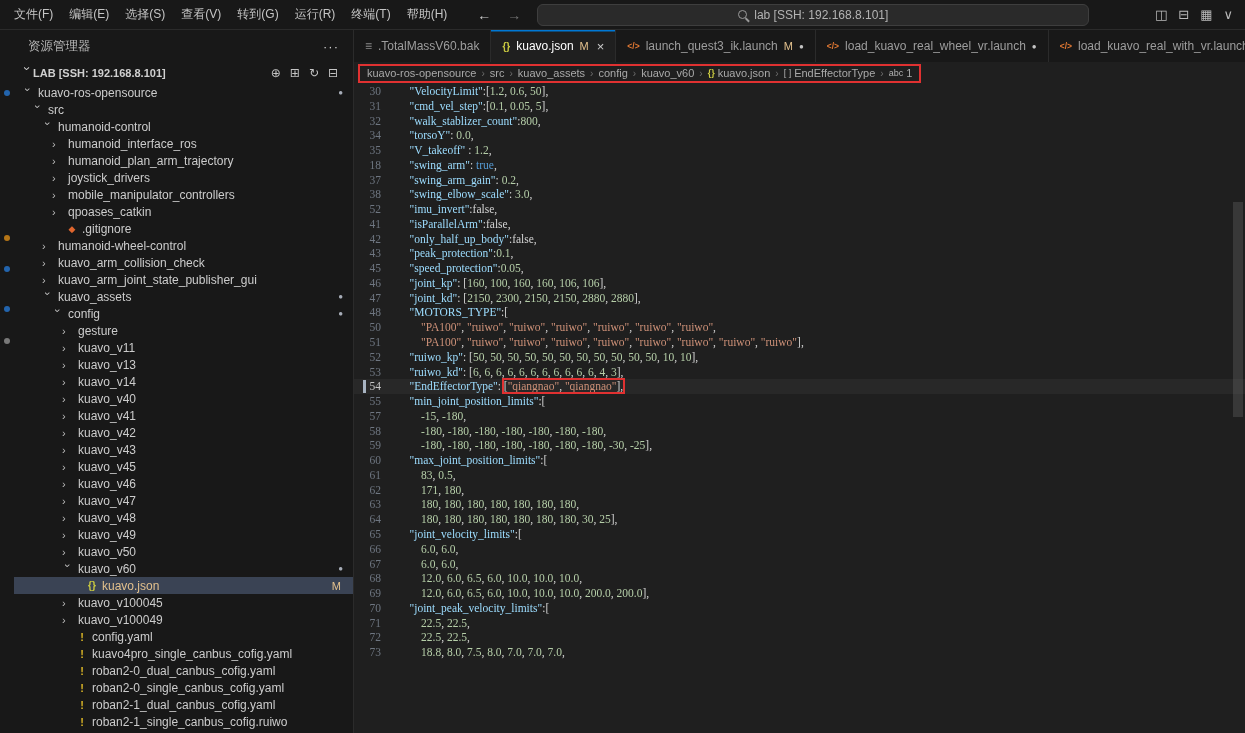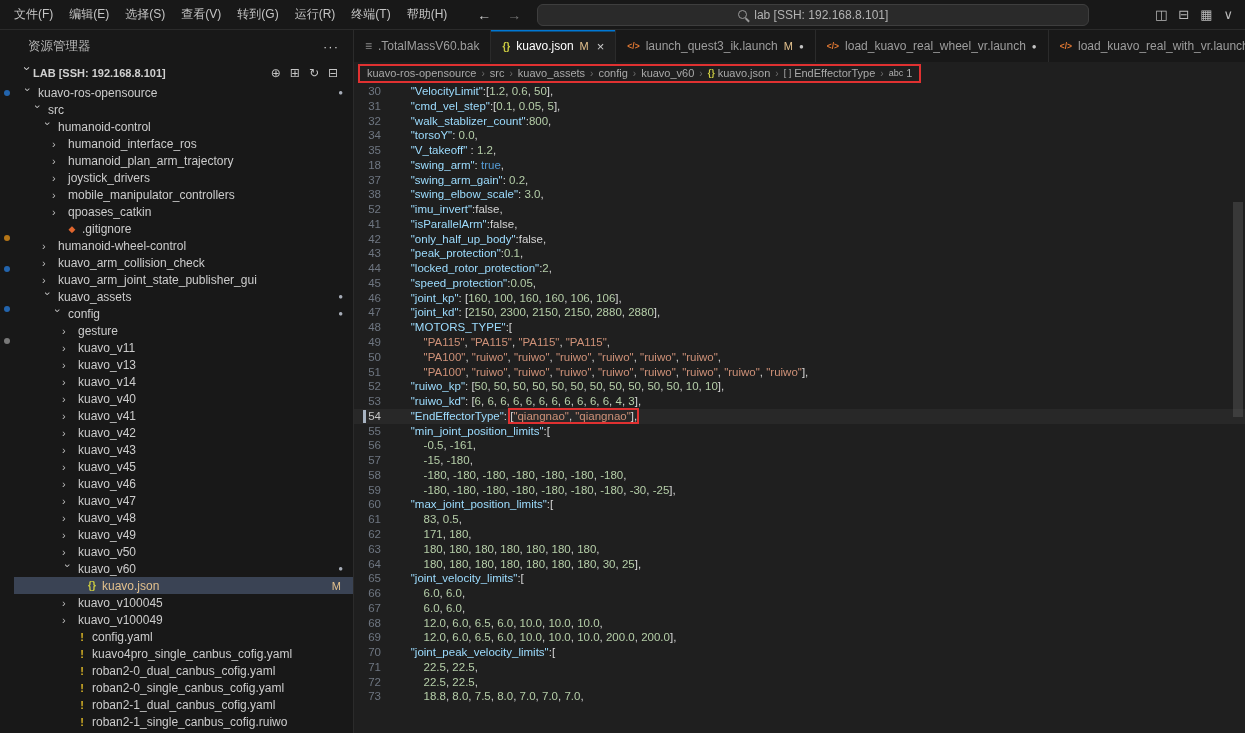--- a/index.html
+++ b/index.html
@@ -72,21 +72,21 @@
   .tab .close{color:#cccccc;font-size:13px;margin-left:2px}
 
   .bcbar{height:22px;display:flex;align-items:center;padding-left:4px;flex:none}
   .bcwrap{display:inline-flex;align-items:center;height:19px;border:2px solid var(--annotation);
           padding:0 7px;gap:3px;font-size:11px;color:#a9a9a9;white-space:nowrap}
   .bc-item{display:inline-flex;align-items:center;gap:3px}
   .bc-sep{color:#6d6d6d;font-size:10px;margin:0 2px}
   .bc-icon{font-size:9px;font-weight:700;color:var(--seti-yellow)}
   .bc-icon.array,.bc-icon.abc{color:#b1b1b1;font-weight:400;font-size:9px}
 
-  .code{flex:1;font-family:Liberation Sans, sans-serif;font-size:11.5px;
+  .code{flex:1;font-family:Liberation Serif, serif;font-size:11.5px;
         overflow:hidden;position:relative}
   .cline{display:flex;height:14.77px;line-height:14.77px;white-space:pre}
   .cline .ln{width:44px;flex:none;text-align:right;padding-right:17px;color:#6e7681;position:relative}
   .cline.cur{background:rgba(255,255,255,.045)}
   .cline.cur .ln{color:#c6c6c6}
   .cline.cur .ln::before{content:'';position:absolute;left:9px;top:1px;bottom:1px;width:2.5px;background:#a8b4c2}
   .tk-key{color:var(--key)}
   .tk-str{color:var(--string)}
   .tk-num{color:var(--number)}
   .tk-bool{color:var(--keyword)}
@@ -384,33 +384,30 @@
           <div class="cline"><span class="ln">32</span><span class="lc">    <span class="tk-key">"walk_stablizer_count"</span><span class="tk-pun">:</span><span class="tk-num">800</span><span class="tk-pun">,</span></span></div>
           <div class="cline"><span class="ln">34</span><span class="lc">    <span class="tk-key">"torsoY"</span><span class="tk-pun">:</span> <span class="tk-num">0.0</span><span class="tk-pun">,</span></span></div>
           <div class="cline"><span class="ln">35</span><span class="lc">    <span class="tk-key">"V_takeoff"</span> <span class="tk-pun">:</span> <span class="tk-num">1.2</span><span class="tk-pun">,</span></span></div>
           <div class="cline"><span class="ln">18</span><span class="lc">    <span class="tk-key">"swing_arm"</span><span class="tk-pun">:</span> <span class="tk-bool">true</span><span class="tk-pun">,</span></span></div>
           <div class="cline"><span class="ln">37</span><span class="lc">    <span class="tk-key">"swing_arm_gain"</span><span class="tk-pun">:</span> <span class="tk-num">0.2</span><span class="tk-pun">,</span></span></div>
           <div class="cline"><span class="ln">38</span><span class="lc">    <span class="tk-key">"swing_elbow_scale"</span><span class="tk-pun">:</span> <span class="tk-num">3.0</span><span class="tk-pun">,</span></span></div>
           <div class="cline"><span class="ln">52</span><span class="lc">    <span class="tk-key">"imu_invert"</span><span class="tk-pun">:false,</span></span></div>
           <div class="cline"><span class="ln">41</span><span class="lc">    <span class="tk-key">"isParallelArm"</span><span class="tk-pun">:false,</span></span></div>
           <div class="cline"><span class="ln">42</span><span class="lc">    <span class="tk-key">"only_half_up_body"</span><span class="tk-pun">:false,</span></span></div>
           <div class="cline"><span class="ln">43</span><span class="lc">    <span class="tk-key">"peak_protection"</span><span class="tk-pun">:</span><span class="tk-num">0.1</span><span class="tk-pun">,</span></span></div>
-          <div class="cline"><span class="ln">44</span><span class="lc">    <span class="tk-key">"locked_rotor_protection"</span><span class="tk-pun">:</span><span class="tk-num">2</span><span class="tk-pun">,</span></span></div>
           <div class="cline"><span class="ln">45</span><span class="lc">    <span class="tk-key">"speed_protection"</span><span class="tk-pun">:</span><span class="tk-num">0.05</span><span class="tk-pun">,</span></span></div>
           <div class="cline"><span class="ln">46</span><span class="lc">    <span class="tk-key">"joint_kp"</span><span class="tk-pun">:</span> <span class="tk-pun">[</span><span class="tk-num">160</span><span class="tk-pun">,</span> <span class="tk-num">100</span><span class="tk-pun">,</span> <span class="tk-num">160</span><span class="tk-pun">,</span> <span class="tk-num">160</span><span class="tk-pun">,</span> <span class="tk-num">106</span><span class="tk-pun">,</span> <span class="tk-num">106</span><span class="tk-pun">],</span></span></div>
           <div class="cline"><span class="ln">47</span><span class="lc">    <span class="tk-key">"joint_kd"</span><span class="tk-pun">:</span> <span class="tk-pun">[</span><span class="tk-num">2150</span><span class="tk-pun">,</span> <span class="tk-num">2300</span><span class="tk-pun">,</span> <span class="tk-num">2150</span><span class="tk-pun">,</span> <span class="tk-num">2150</span><span class="tk-pun">,</span> <span class="tk-num">2880</span><span class="tk-pun">,</span> <span class="tk-num">2880</span><span class="tk-pun">],</span></span></div>
           <div class="cline"><span class="ln">48</span><span class="lc">    <span class="tk-key">"MOTORS_TYPE"</span><span class="tk-pun">:[</span></span></div>
-          <div class="cline"><span class="ln">49</span><span class="lc">        <span class="tk-str">"PA115"</span><span class="tk-pun">,</span> <span class="tk-str">"PA115"</span><span class="tk-pun">,</span> <span class="tk-str">"PA115"</span><span class="tk-pun">,</span> <span class="tk-str">"PA115"</span><span class="tk-pun">,</span></span></div>
           <div class="cline"><span class="ln">50</span><span class="lc">        <span class="tk-str">"PA100"</span><span class="tk-pun">,</span> <span class="tk-str">"ruiwo"</span><span class="tk-pun">,</span> <span class="tk-str">"ruiwo"</span><span class="tk-pun">,</span> <span class="tk-str">"ruiwo"</span><span class="tk-pun">,</span> <span class="tk-str">"ruiwo"</span><span class="tk-pun">,</span> <span class="tk-str">"ruiwo"</span><span class="tk-pun">,</span> <span class="tk-str">"ruiwo"</span><span class="tk-pun">,</span></span></div>
           <div class="cline"><span class="ln">51</span><span class="lc">        <span class="tk-str">"PA100"</span><span class="tk-pun">,</span> <span class="tk-str">"ruiwo"</span><span class="tk-pun">,</span> <span class="tk-str">"ruiwo"</span><span class="tk-pun">,</span> <span class="tk-str">"ruiwo"</span><span class="tk-pun">,</span> <span class="tk-str">"ruiwo"</span><span class="tk-pun">,</span> <span class="tk-str">"ruiwo"</span><span class="tk-pun">,</span> <span class="tk-str">"ruiwo"</span><span class="tk-pun">,</span> <span class="tk-str">"ruiwo"</span><span class="tk-pun">,</span> <span class="tk-str">"ruiwo"</span><span class="tk-pun">],</span></span></div>
           <div class="cline"><span class="ln">52</span><span class="lc">    <span class="tk-key">"ruiwo_kp"</span><span class="tk-pun">:</span> <span class="tk-pun">[</span><span class="tk-num">50</span><span class="tk-pun">,</span> <span class="tk-num">50</span><span class="tk-pun">,</span> <span class="tk-num">50</span><span class="tk-pun">,</span> <span class="tk-num">50</span><span class="tk-pun">,</span> <span class="tk-num">50</span><span class="tk-pun">,</span> <span class="tk-num">50</span><span class="tk-pun">,</span> <span class="tk-num">50</span><span class="tk-pun">,</span> <span class="tk-num">50</span><span class="tk-pun">,</span> <span class="tk-num">50</span><span class="tk-pun">,</span> <span class="tk-num">50</span><span class="tk-pun">,</span> <span class="tk-num">50</span><span class="tk-pun">,</span> <span class="tk-num">10</span><span class="tk-pun">,</span> <span class="tk-num">10</span><span class="tk-pun">],</span></span></div>
           <div class="cline"><span class="ln">53</span><span class="lc">    <span class="tk-key">"ruiwo_kd"</span><span class="tk-pun">:</span> <span class="tk-pun">[</span><span class="tk-num">6</span><span class="tk-pun">,</span> <span class="tk-num">6</span><span class="tk-pun">,</span> <span class="tk-num">6</span><span class="tk-pun">,</span> <span class="tk-num">6</span><span class="tk-pun">,</span> <span class="tk-num">6</span><span class="tk-pun">,</span> <span class="tk-num">6</span><span class="tk-pun">,</span> <span class="tk-num">6</span><span class="tk-pun">,</span> <span class="tk-num">6</span><span class="tk-pun">,</span> <span class="tk-num">6</span><span class="tk-pun">,</span> <span class="tk-num">6</span><span class="tk-pun">,</span> <span class="tk-num">6</span><span class="tk-pun">,</span> <span class="tk-num">4</span><span class="tk-pun">,</span> <span class="tk-num">3</span><span class="tk-pun">],</span></span></div>
           <div class="cline cur"><span class="ln">54</span><span class="lc">    <span class="tk-key">"EndEffectorType"</span><span class="tk-pun">:</span> <span class="redbox"><span class="tk-pun">[</span><span class="tk-str">"qiangnao"</span><span class="tk-pun">,</span> <span class="tk-str">"qiangnao"</span><span class="tk-pun">],</span></span></span></div>
           <div class="cline"><span class="ln">55</span><span class="lc">    <span class="tk-key">"min_joint_position_limits"</span><span class="tk-pun">:[</span></span></div>
-          <div class="cline"><span class="ln">56</span><span class="lc">        <span class="tk-num">-0.5</span><span class="tk-pun">,</span> <span class="tk-num">-161</span><span class="tk-pun">,</span></span></div>
           <div class="cline"><span class="ln">57</span><span class="lc">        <span class="tk-num">-15</span><span class="tk-pun">,</span> <span class="tk-num">-180</span><span class="tk-pun">,</span></span></div>
           <div class="cline"><span class="ln">58</span><span class="lc">        <span class="tk-num">-180</span><span class="tk-pun">,</span> <span class="tk-num">-180</span><span class="tk-pun">,</span> <span class="tk-num">-180</span><span class="tk-pun">,</span> <span class="tk-num">-180</span><span class="tk-pun">,</span> <span class="tk-num">-180</span><span class="tk-pun">,</span> <span class="tk-num">-180</span><span class="tk-pun">,</span> <span class="tk-num">-180</span><span class="tk-pun">,</span></span></div>
           <div class="cline"><span class="ln">59</span><span class="lc">        <span class="tk-num">-180</span><span class="tk-pun">,</span> <span class="tk-num">-180</span><span class="tk-pun">,</span> <span class="tk-num">-180</span><span class="tk-pun">,</span> <span class="tk-num">-180</span><span class="tk-pun">,</span> <span class="tk-num">-180</span><span class="tk-pun">,</span> <span class="tk-num">-180</span><span class="tk-pun">,</span> <span class="tk-num">-180</span><span class="tk-pun">,</span> <span class="tk-num">-30</span><span class="tk-pun">,</span> <span class="tk-num">-25</span><span class="tk-pun">],</span></span></div>
           <div class="cline"><span class="ln">60</span><span class="lc">    <span class="tk-key">"max_joint_position_limits"</span><span class="tk-pun">:[</span></span></div>
           <div class="cline"><span class="ln">61</span><span class="lc">        <span class="tk-num">83</span><span class="tk-pun">,</span> <span class="tk-num">0.5</span><span class="tk-pun">,</span></span></div>
           <div class="cline"><span class="ln">62</span><span class="lc">        <span class="tk-num">171</span><span class="tk-pun">,</span> <span class="tk-num">180</span><span class="tk-pun">,</span></span></div>
           <div class="cline"><span class="ln">63</span><span class="lc">        <span class="tk-num">180</span><span class="tk-pun">,</span> <span class="tk-num">180</span><span class="tk-pun">,</span> <span class="tk-num">180</span><span class="tk-pun">,</span> <span class="tk-num">180</span><span class="tk-pun">,</span> <span class="tk-num">180</span><span class="tk-pun">,</span> <span class="tk-num">180</span><span class="tk-pun">,</span> <span class="tk-num">180</span><span class="tk-pun">,</span></span></div>
           <div class="cline"><span class="ln">64</span><span class="lc">        <span class="tk-num">180</span><span class="tk-pun">,</span> <span class="tk-num">180</span><span class="tk-pun">,</span> <span class="tk-num">180</span><span class="tk-pun">,</span> <span class="tk-num">180</span><span class="tk-pun">,</span> <span class="tk-num">180</span><span class="tk-pun">,</span> <span class="tk-num">180</span><span class="tk-pun">,</span> <span class="tk-num">180</span><span class="tk-pun">,</span> <span class="tk-num">30</span><span class="tk-pun">,</span> <span class="tk-num">25</span><span class="tk-pun">],</span></span></div>
           <div class="cline"><span class="ln">65</span><span class="lc">    <span class="tk-key">"joint_velocity_limits"</span><span class="tk-pun">:[</span></span></div>
           <div class="cline"><span class="ln">66</span><span class="lc">        <span class="tk-num">6.0</span><span class="tk-pun">,</span> <span class="tk-num">6.0</span><span class="tk-pun">,</span></span></div>

